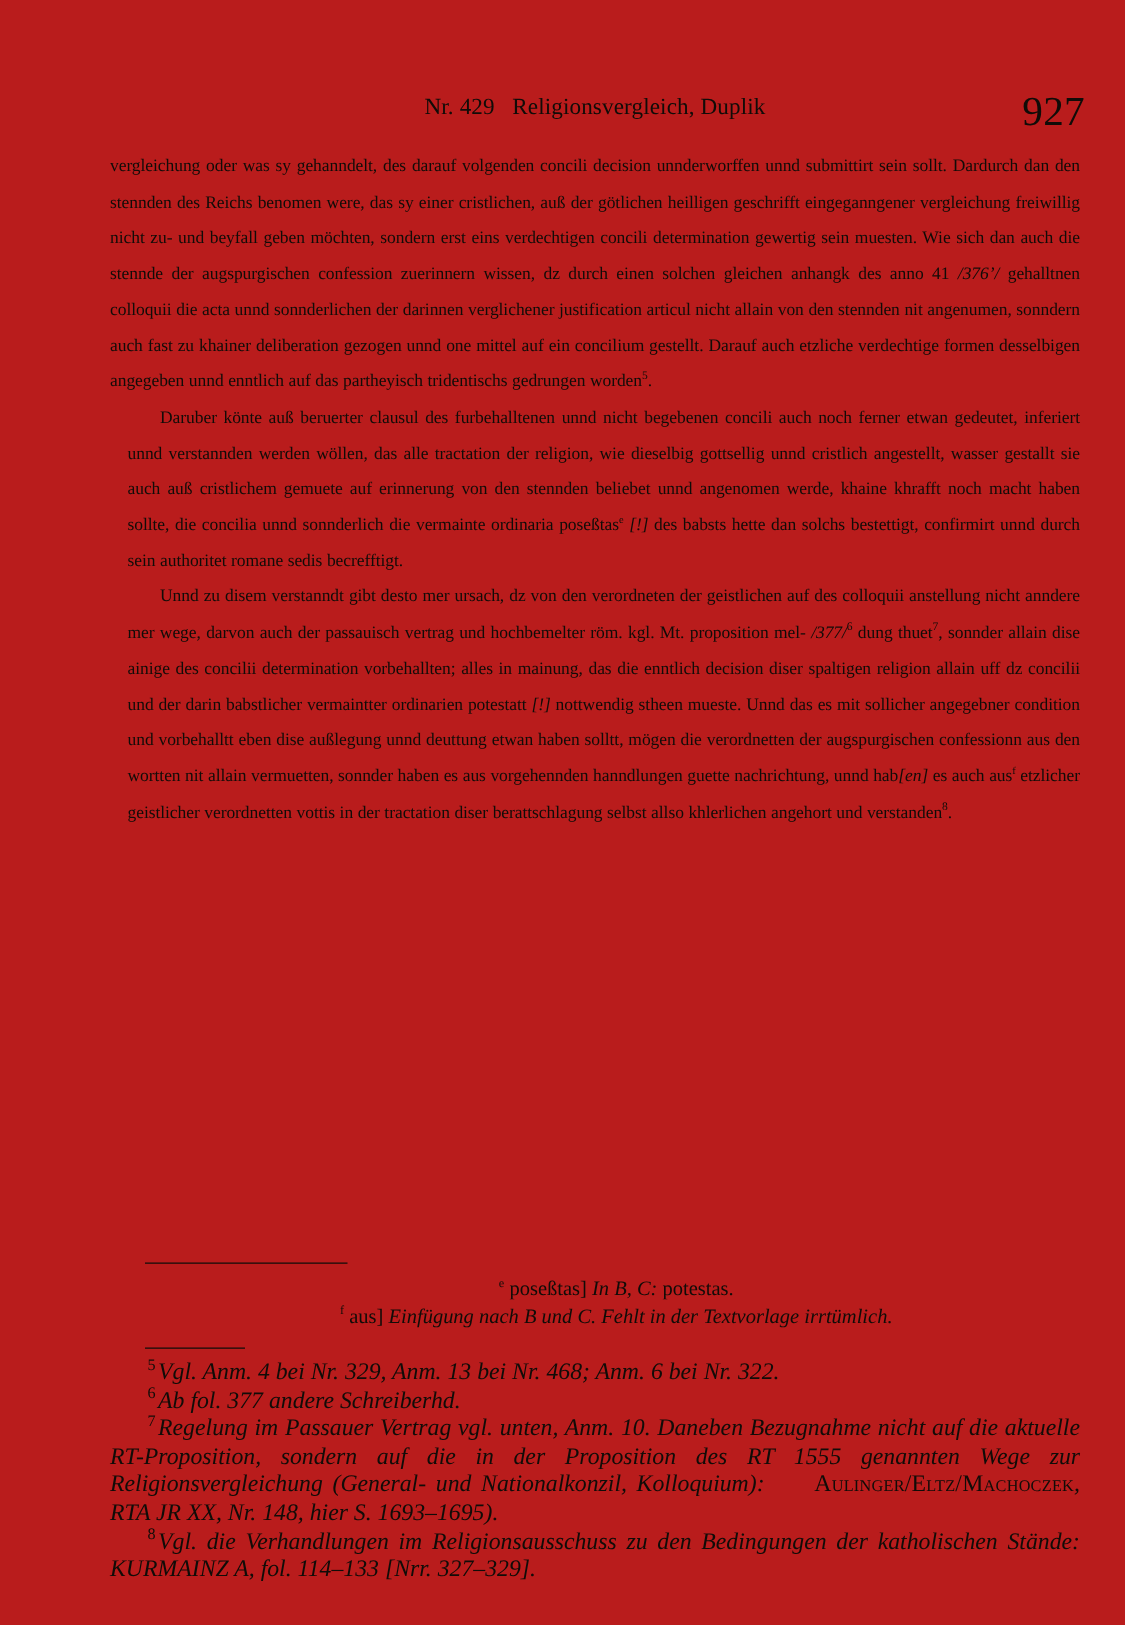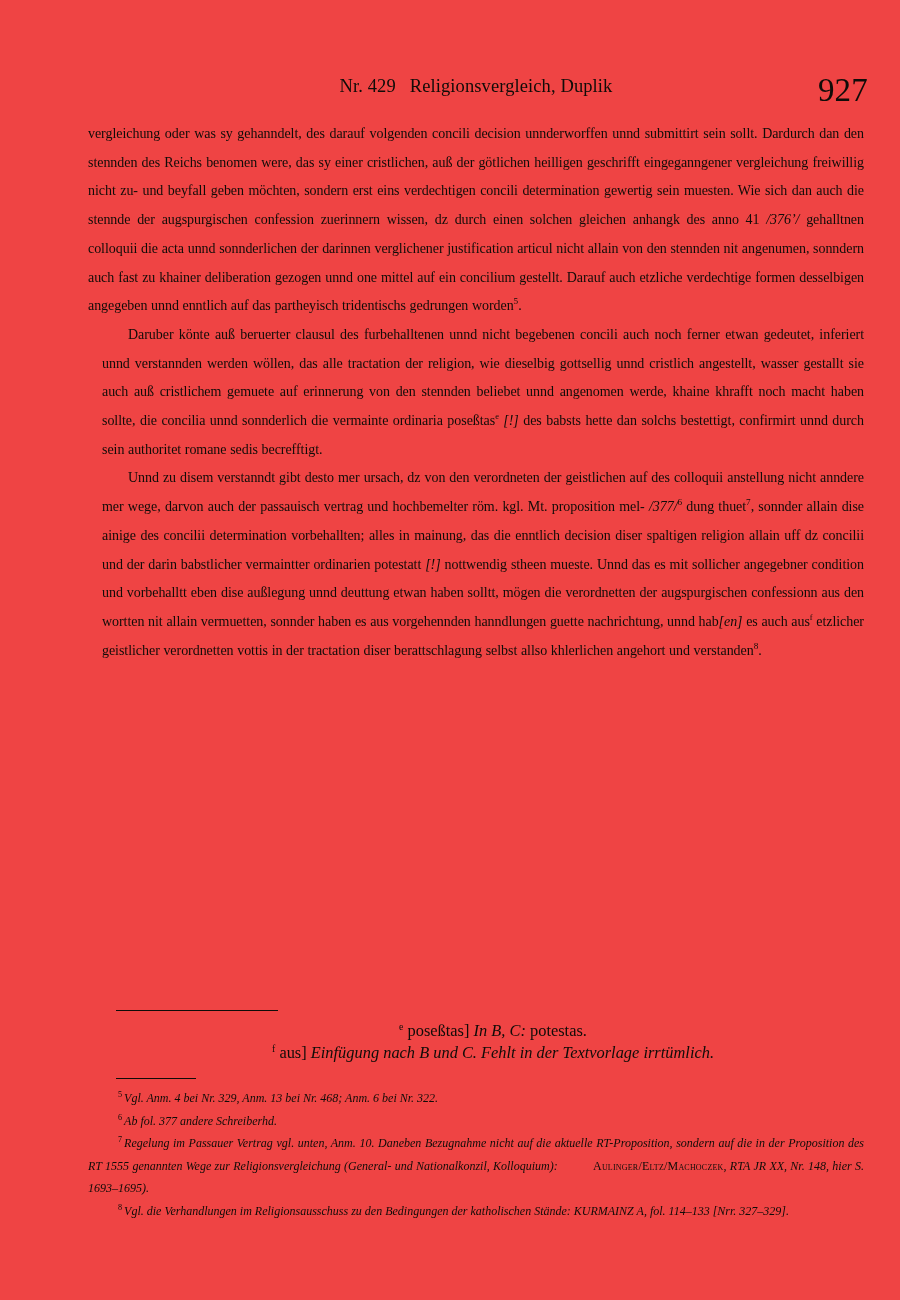--- a/index.html
+++ b/index.html
@@ -4,21 +4,21 @@
 <style>
   html, body {
     margin: 0;
     padding: 0;
     background: #ffffff;
   }
   .page {
     position: relative;
     width: 900px;
     height: 1300px;
-    background: #ef4444;
+    background: #b91c1c;
     font-family: "Liberation Serif", "DejaVu Serif", serif;
     color: #100c08;
     overflow: hidden;
   }
 
   
   .runhead {
     position: absolute;
     left: 88px;
     top: 76px;
@@ -102,21 +102,21 @@
     width: 776px;
   }
   .rule-footnote {
     width: 80px;
     height: 0;
     border-top: 1.6px solid #100c08;
     margin: 0 0 8px 28px;
   }
   .fn {
     margin: 0;
-    font-size: 12px;
+    font-size: 19px;
     line-height: 22.6px;
     font-style: italic;
     text-align: justify;
     text-justify: inter-word;
     text-indent: 30px;
     hyphens: none;
     font-family: Liberation Serif, serif;
   }
   .fn.nojust { text-align: left; }
   .fn sup.num {

